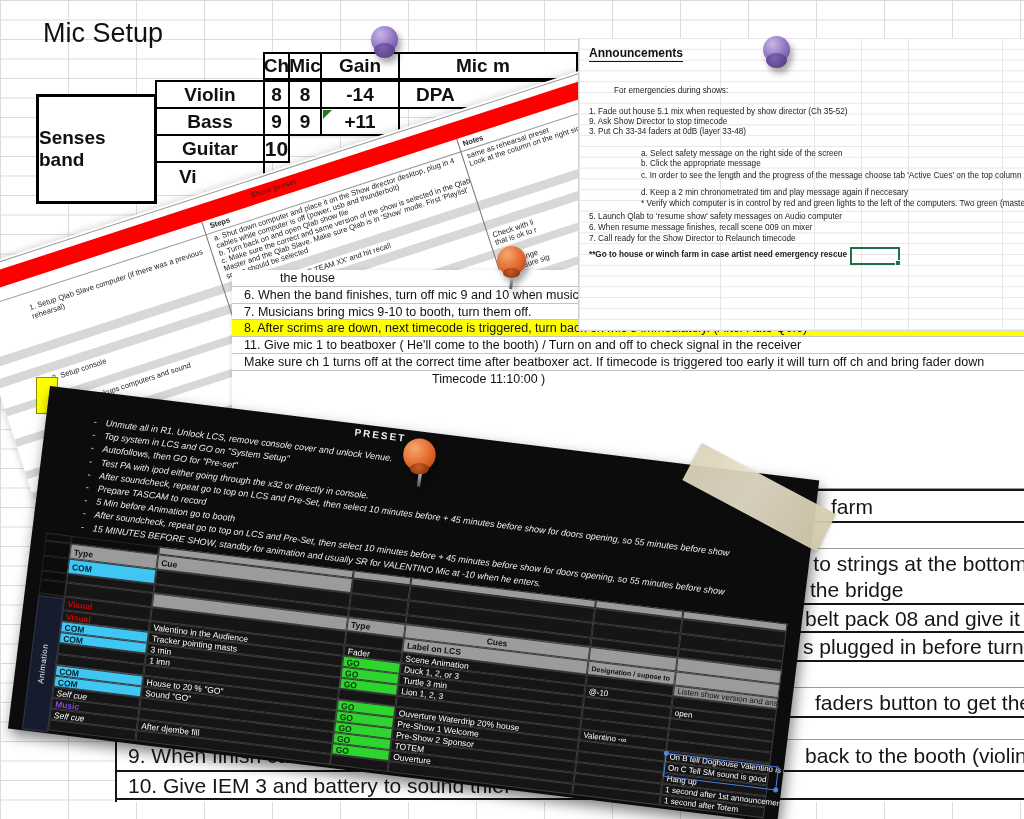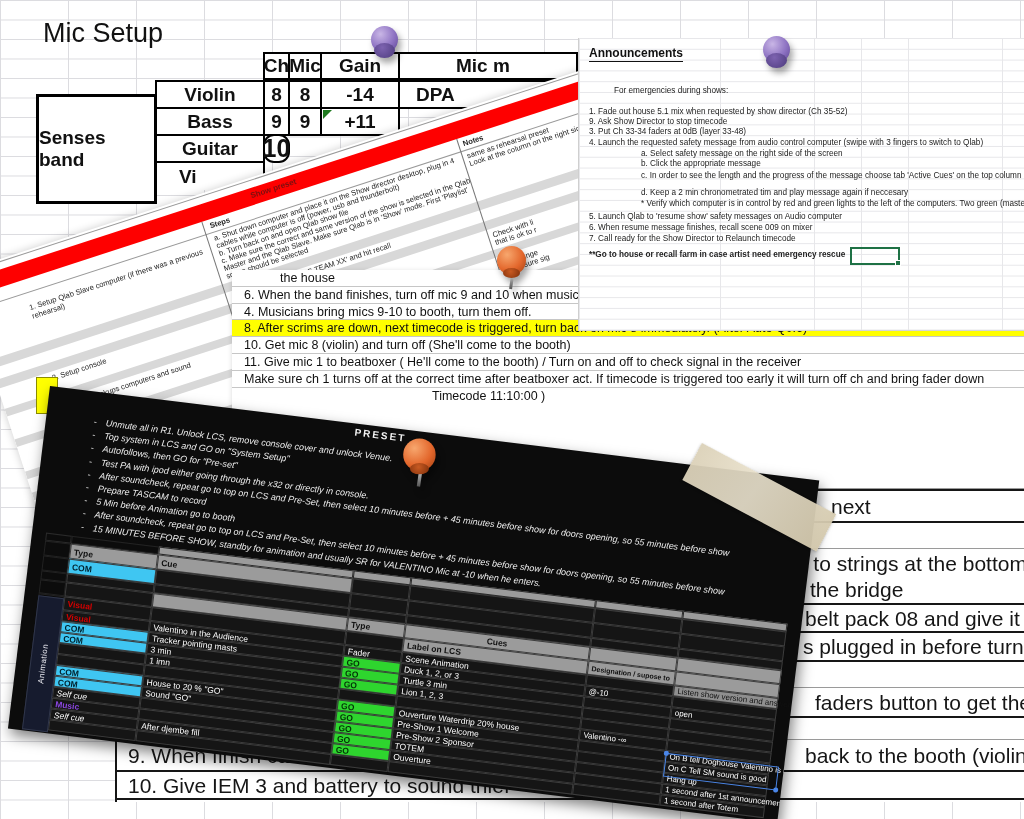--- a/index.html
+++ b/index.html
@@ -108,21 +108,21 @@
     <div class="cell" style="left:320px;top:80px;width:80px;height:29px;font-size:19px;">-14</div>
     <div class="cell" style="left:398px;top:80px;width:180px;height:29px;font-size:19px;justify-content:flex-start;padding-left:16px;">DPA</div>
 
     <div class="cell" style="left:155px;top:107px;width:110px;height:29px;font-size:19px;">Bass</div>
     <div class="cell" style="left:263px;top:107px;width:27px;height:29px;font-size:19px;">9</div>
     <div class="cell" style="left:288px;top:107px;width:34px;height:29px;font-size:19px;">9</div>
     <div class="cell" style="left:320px;top:107px;width:80px;height:29px;font-size:19px;">+11</div>
     <div class="gtri" style="left:323px;top:110px;"></div>
 
     <div class="cell" style="left:155px;top:134px;width:110px;height:29px;font-size:19px;">Guitar</div>
-    <div class="cell" style="left:263px;top:134px;width:27px;height:29px;font-size:25px;border-radius:11px;">10</div>
+    <div class="cell" style="left:263px;top:134px;width:27px;height:29px;font-size:21px;">10</div>
 
     <div class="cell" style="left:155px;top:161px;width:110px;height:29px;font-size:19px;justify-content:flex-start;padding-left:22px;border-bottom:none;">Vi</div>
   </div>
 
   <div class="abs" id="preset-sheet">
     <div class="phline" style="top:2px;"></div>
     <div class="banner">
         <span>Show preset</span>
       </div>
     <div class="pp" style="left:252px;top:30px;font-weight:bold;">Steps</div>
@@ -163,43 +163,40 @@
   </div>
 
   <div class="abs" id="midsheet">
     <div class="mrow">
         <span style="left:48px;">the house</span>
       </div>
     <div class="mrow">
         <span>6. When the band finishes, turn off mic 9 and 10 when musicians</span>
       </div>
     <div class="mrow">
-        <span>4. Musicians bring mics 9-10 to booth, turn them off.</span>
+        <span>7. Musicians bring mics 9-10 to booth, turn them off.</span>
       </div>
     <div class="mrow yellow">
         <span>8. After scrims are down, next timecode is triggered, turn back on mic 8 immediately. (After Auto Q0.6)</span>
-      </div>
-    <div class="mrow">
-        <span>10. Get mic 8 (violin) and turn off (She'll come to the booth)</span>
       </div>
     <div class="mrow">
         <span>11. Give mic 1 to beatboxer ( He'll come to the booth) / Turn on and off to check signal in the receiver</span>
       </div>
     <div class="mrow">
         <span>Make sure ch 1 turns off at the correct time after beatboxer act. If timecode is triggered too early it will turn off ch and bring fader down</span>
       </div>
     <div class="mrow" style="border-bottom:none;text-align:right;">
         <span style="left:200px;">Timecode 11:10:00 )</span>
       </div>
   </div>
 
   <div class="abs" id="bignotes">
     <div class="nrow lite" style="height:52px;"></div>
     <div class="nrow" style="height:34px;border-top:2px solid #161616;">
-        <span style="left:716px;top:4px;">next</span>
+        <span style="left:716px;top:4px;">farm</span>
       </div>
     <div class="nrow lite" style="height:26px;"></div>
     <div class="nrow" style="height:56px;">
       <span style="left:682px;top:3px;">k to strings at the bottom of</span>
       <span style="left:695px;top:29px;">the bridge</span>
     </div>
     <div class="nrow" style="height:28px;">
         <span style="left:690px;top:2px;">belt pack 08 and give it to the</span>
       </div>
     <div class="nrow" style="height:29px;">
@@ -221,30 +218,29 @@
       </div>
     <div class="lbar"></div>
   </div>
 
   <div class="abs" id="ann">
     <div class="ttl">Announcements</div>
     <div class="aline" style="left:10px;top:48px;margin-left:25px;">For emergencies during shows:</div>
     <div class="aline" style="left:10px;top:69px;">1. Fade out house 5.1 mix when requested by show director (Ch 35-52)</div>
     <div class="aline" style="left:10px;top:79px;">9. Ask Show Director to stop timecode</div>
     <div class="aline" style="left:10px;top:89px;">3. Put Ch 33-34 faders at 0dB (layer 33-48)</div>
-    <div class="aline" style="left:10px;top:100px;">4. Launch the requested safety message from audio control computer (swipe with 3 fingers to switch to Qlab)</div>
     <div class="aline" style="left:62px;top:111px;">a. Select safety message on the right side of the screen</div>
     <div class="aline" style="left:62px;top:121px;">b. Click the appropriate message</div>
     <div class="aline" style="left:62px;top:133px;">c. In order to see the length and the progress of the message choose tab 'Active Cues' on the top column on the right s</div>
     <div class="aline" style="left:62px;top:150px;">d. Keep a 2 min chronometrated tim and play message again if neccesary</div>
     <div class="aline" style="left:62px;top:161px;">* Verify which computer is in control by red and green lights  to the left of the computers. Two green (master) - One r</div>
     <div class="aline" style="left:10px;top:174px;">5. Launch Qlab to 'resume show' safety messages on Audio computer</div>
     <div class="aline" style="left:10px;top:185px;">6. When resume message finishes, recall scene 009 on mixer</div>
     <div class="aline" style="left:10px;top:196px;">7. Call ready for the Show Director to Relaunch timecode</div>
-    <div class="aline" style="left:10px;top:212px;font-weight:bold;">**Go to house or recall farm in case artist need emergency rescue</div>
+    <div class="aline" style="left:10px;top:212px;font-weight:bold;">**Go to house or winch farm in case artist need emergency rescue</div>
     <div class="gsel"></div>
   </div>
 
   <div class="abs" id="yscrap"></div>
 
   <div class="abs" id="bsheet">
     <div class="preset">PRESET</div>
     <div class="bullets">
       <div class="bullet">Unmute all in R1. Unlock LCS, remove console cover and unlock Venue.</div>
       <div class="bullet">Top system in LCS and GO on "System Setup"</div>

